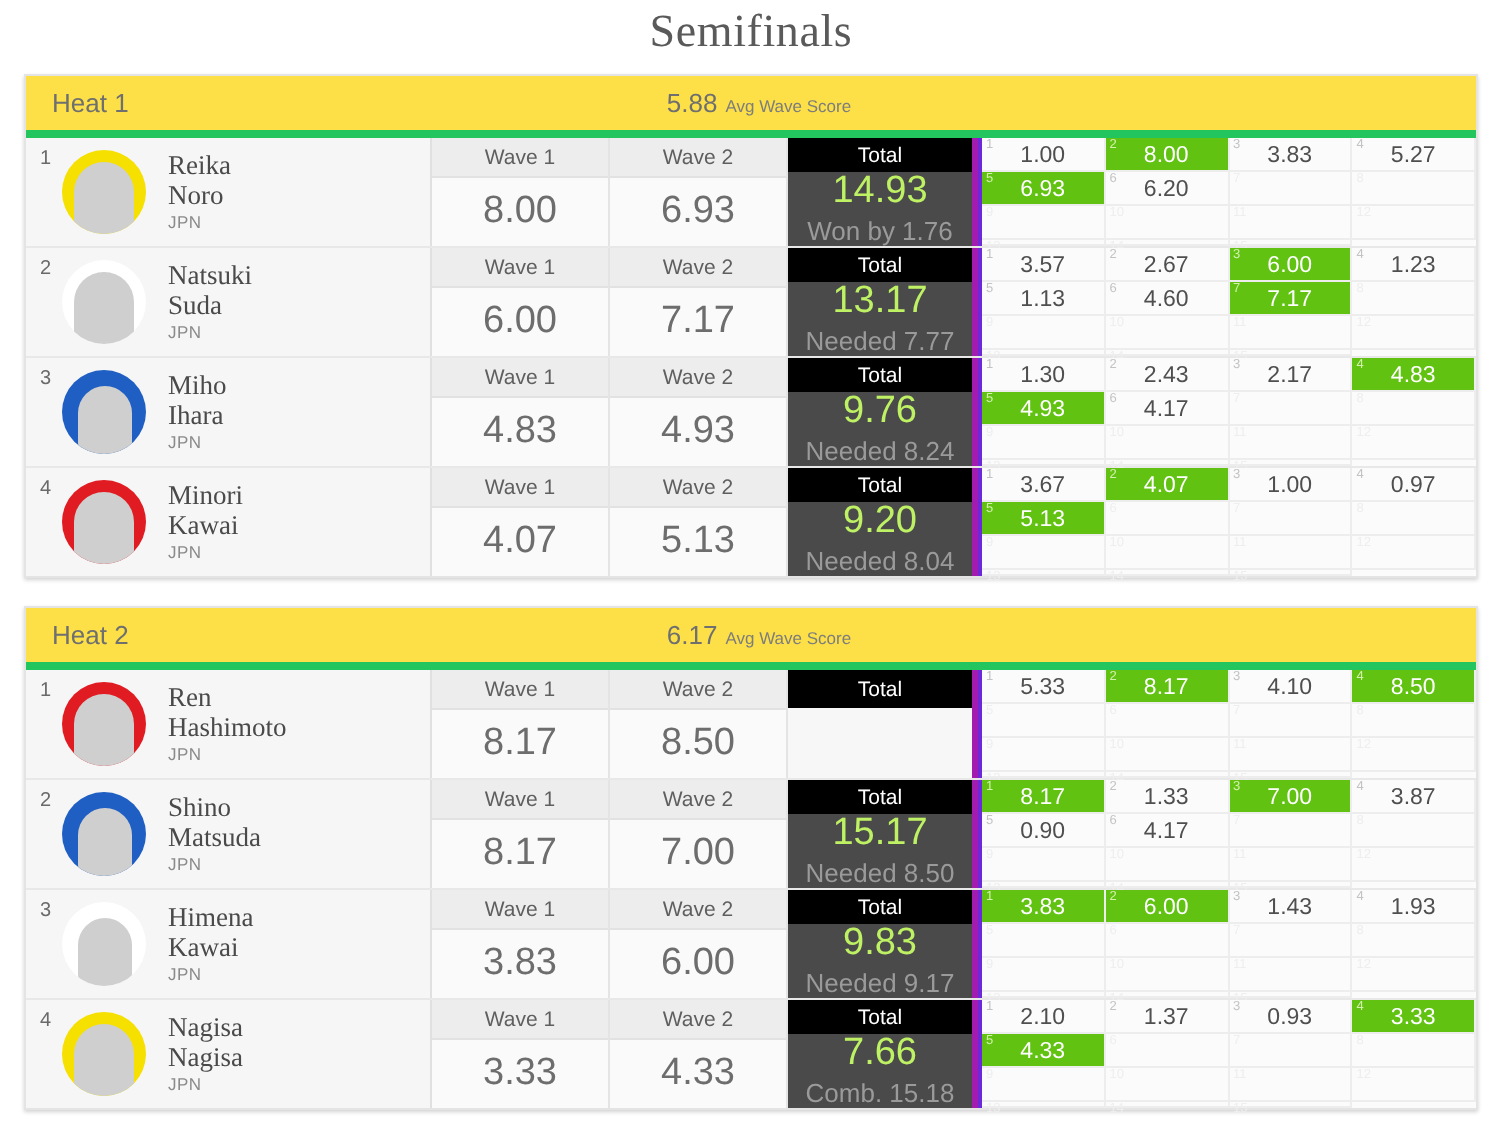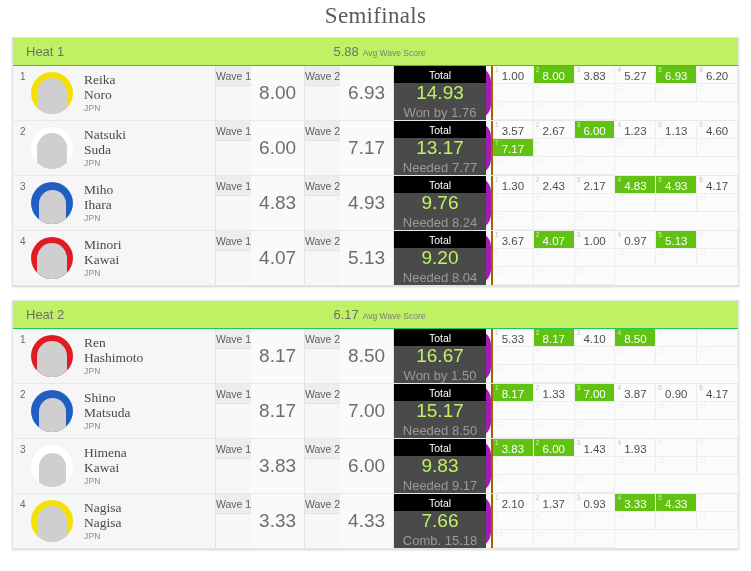--- a/index.html
+++ b/index.html
@@ -26,24 +26,24 @@
     margin: 0;
   }
   .heat-block {
     margin: 0 12px 14px 12px;
     background: #ffffff;
     box-shadow: 0 1px 2px rgba(0,0,0,0.18);
     border: 1px solid #e4e4e4;
   }
   .heat-header {
     height: 27px;
-    background: #bef264;
+    background: #fde047;
     display: flex;
     align-items: center;
-    border-bottom: 1px solid #22c55e;
+    border-bottom: 4px solid #22c55e;
     position: relative;
   }
   .heat-name {
     font-size: 13px;
     color: #6f6f6f;
     padding-left: 13px;
     font-weight: 400;
   }
   .heat-avg-wrap {
     position: absolute;
@@ -126,21 +126,21 @@
     letter-spacing: 0.2px;
   }
 
   .score-cols {
     display: flex;
     flex: none;
   }
   .score-col {
     width: 88px;
     display: flex;
-    flex-direction: row;
+    flex-direction: column;
     border-right: 1px solid #e4e4e4;
   }
   .score-col .sc-head {
     height: 19px;
     background: #ededed;
     font-size: 10.5px;
     color: #5f5f5f;
     display: flex;
     align-items: center;
     justify-content: center;
@@ -153,23 +153,22 @@
     justify-content: center;
     font-size: 19px;
     color: #6d6d6d;
     font-weight: 300;
     background: #fafafa;
   }
   .total-col {
     width: 92px;
     display: flex;
     flex-direction: column;
-    border-right: 5px solid #a21caf;
+    border-right: 3px solid #a21caf;
     flex: none;
-    border-radius: 16px;
   }
   .total-col .tc-head {
     height: 19px;
     background: #000000;
     color: #ffffff;
     font-size: 10.5px;
     display: flex;
     align-items: center;
     justify-content: center;
   }
@@ -189,24 +188,24 @@
   }
   .total-col .tc-sub {
     font-size: 13px;
     color: #9a9a9a;
     margin-top: 3px;
   }
 
   .wave-grid {
     flex: 1;
     display: grid;
-    grid-template-columns: repeat(6, 1fr);
+    grid-template-columns: repeat(4, 1fr);
     grid-template-rows: repeat(3, 1fr);
     background: #fbfbfb;
-    border-left: 2px solid #a16207;
+    border-left: 2px solid #6d28d9;
   }
   .wave-cell {
     position: relative;
     border-right: 1px solid #ededed;
     border-bottom: 1px solid #ededed;
     display: flex;
     align-items: center;
     justify-content: center;
   }
   .wave-cell .wnum {
@@ -635,24 +634,20 @@
           <div class="score-col">
             <div class="sc-head">Wave 1</div>
             <div class="sc-val">8.17</div>
           </div>
           <div class="score-col">
             <div class="sc-head">Wave 2</div>
             <div class="sc-val">8.50</div>
           </div>
           <div class="total-col">
             <div class="tc-head">Total</div>
-            <div class="tc-body">
-              <div class="tc-val">16.67</div>
-              <div class="tc-sub">Won by 1.50</div>
-            </div>
           </div>
         </div>
         <div class="wave-grid">
           <div class="wave-cell">
             <span class="wnum">1</span>
             <span class="wval">5.33</span>
           </div>
           <div class="wave-cell counted">
             <span class="wnum">2</span>
             <span class="wval">8.17</span>

